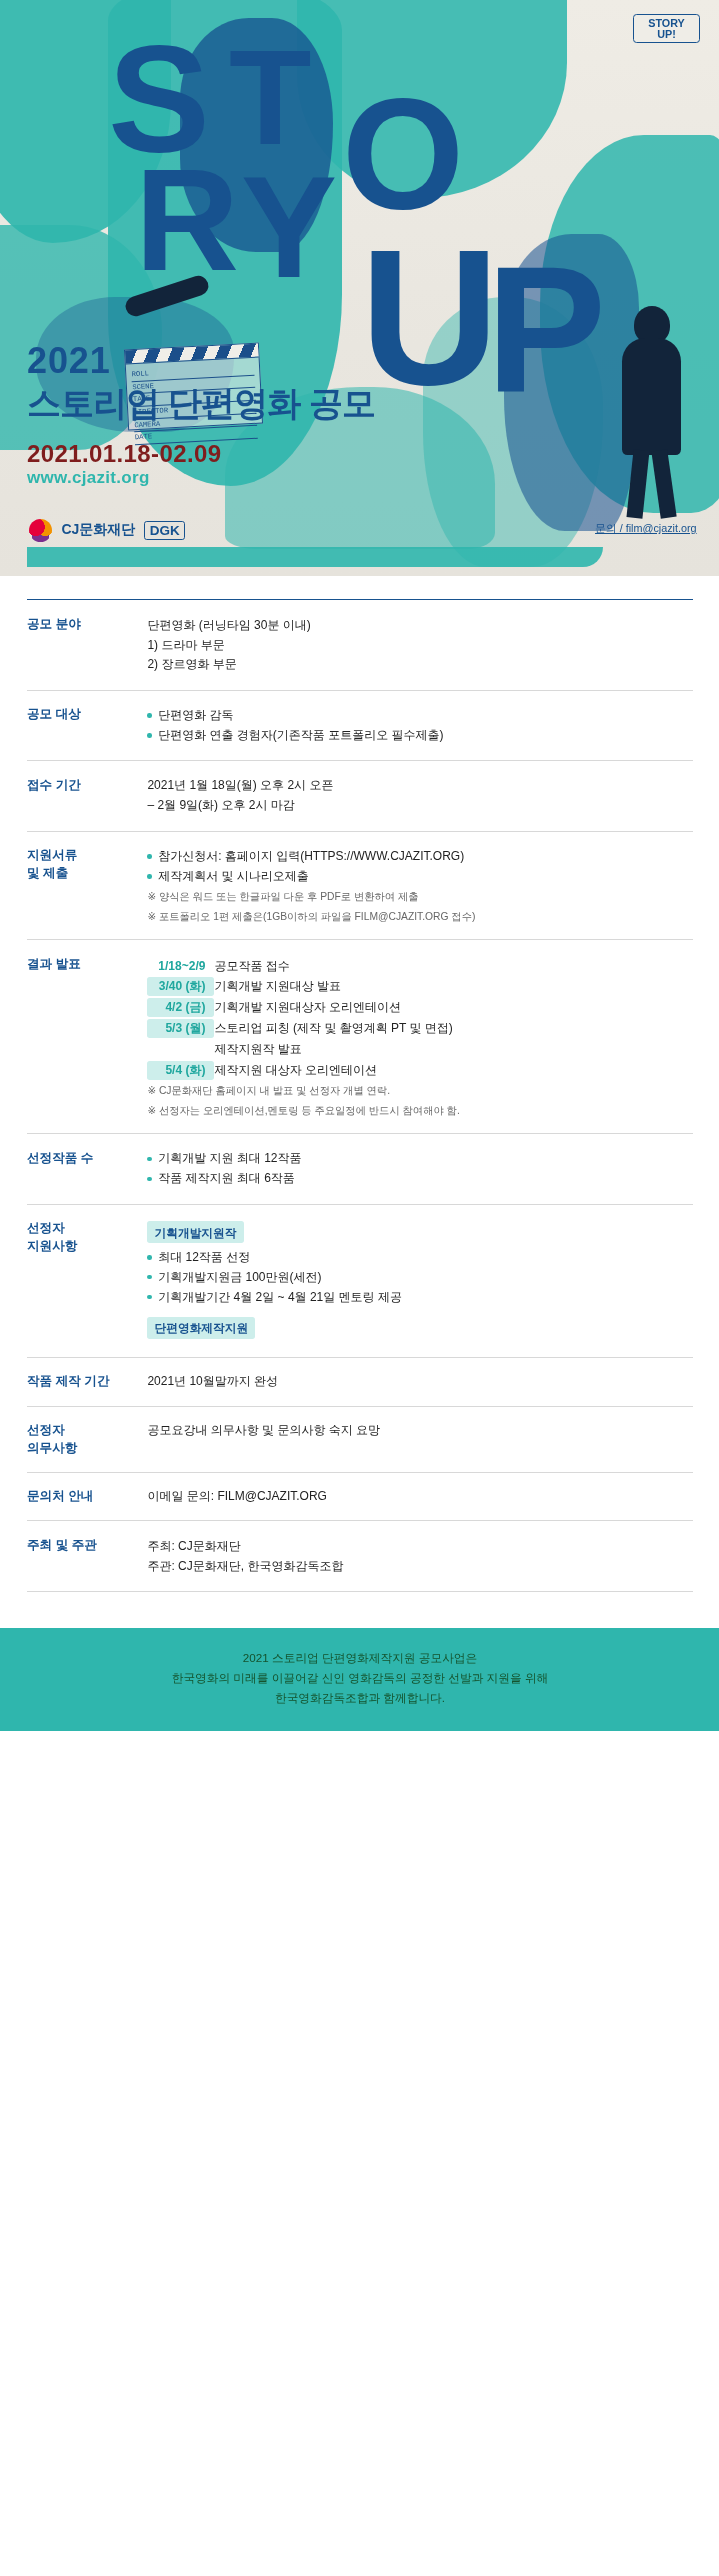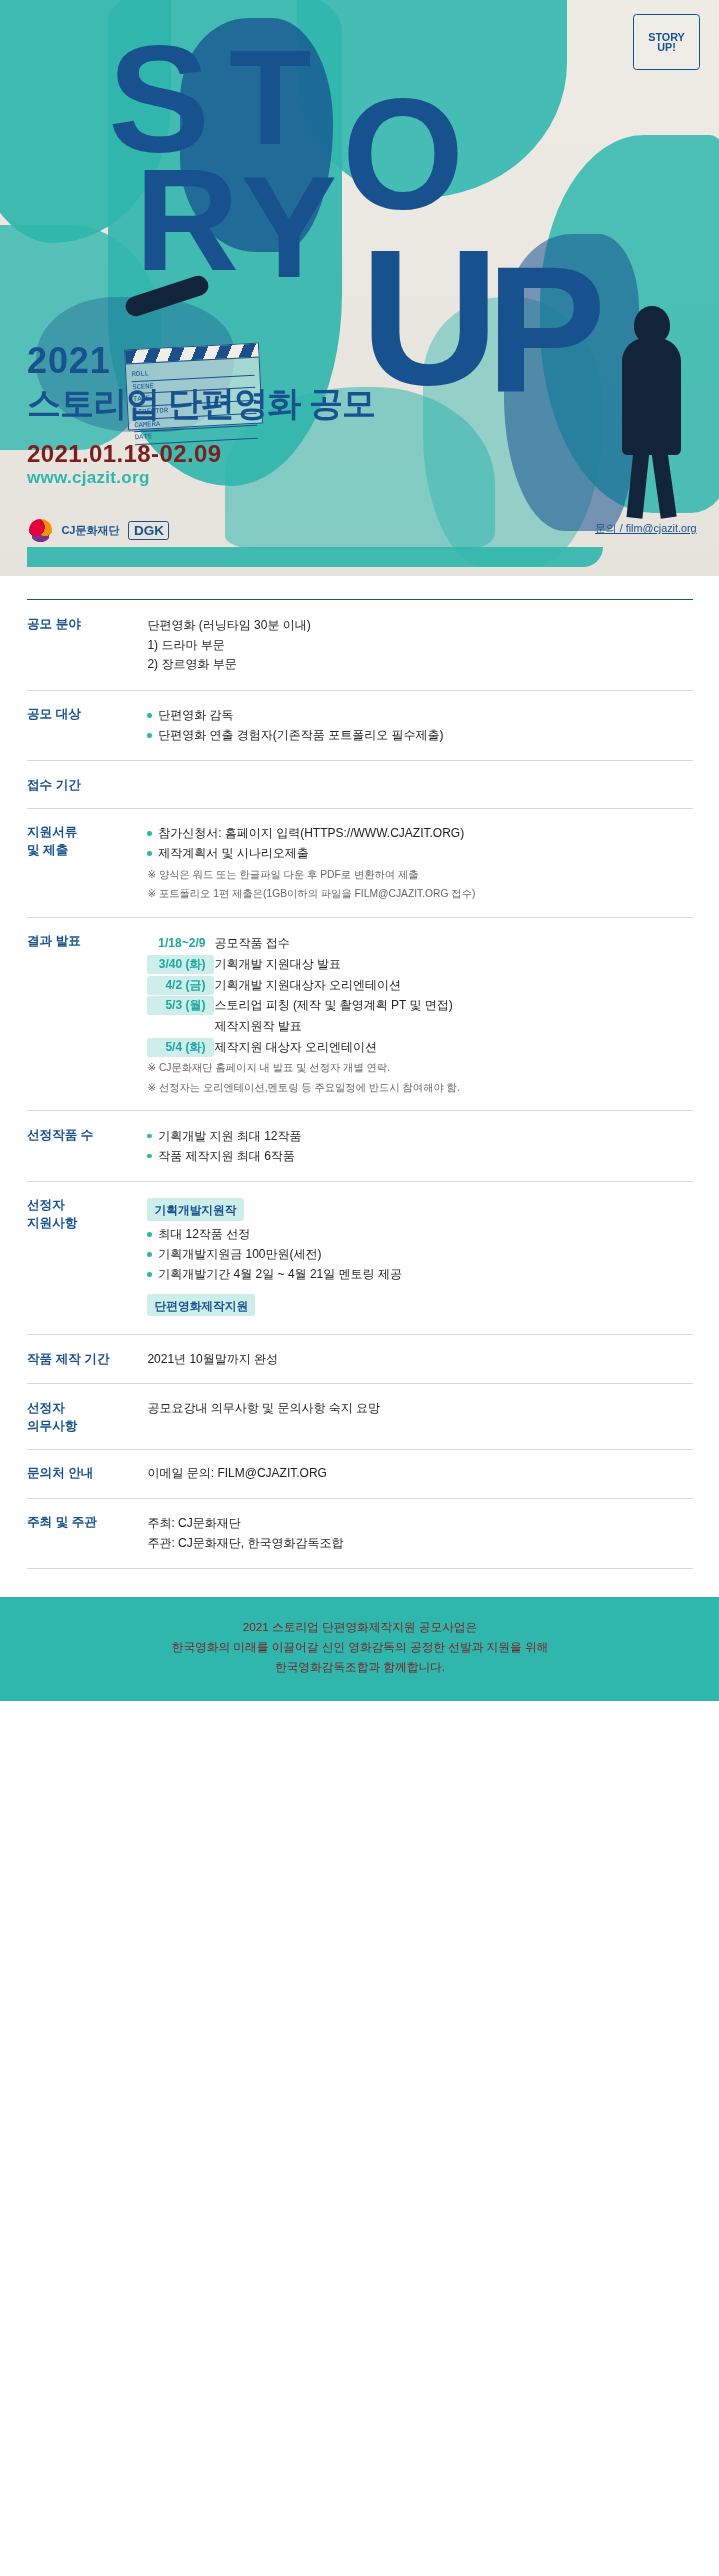--- a/index.html
+++ b/index.html
@@ -64,38 +64,38 @@
 
   
   .silho { position:absolute; right:34px; bottom:63px; width:99px; height:207px; }
   .silho .head { position:absolute; right:16px; top:0; width:36px; height:38px; background:#12243a; border-radius:50% 50% 45% 45%; }
   .silho .body { position:absolute; right:5.4px; top:32px; width:59px; height:117px; background:#12243a; border-radius:23.4px 23.4px 5.4px 5.4px; }
   .silho .leg1 { position:absolute; right:40px; top:144px; width:16px; height:68px; background:#12243a; transform:rotate(6deg);}
   .silho .leg2 { position:absolute; right:14.4px; top:144px; width:16px; height:68px; background:#12243a; transform:rotate(-8deg);}
   .boomhead { position:absolute; left:124px; bottom:270px; width:86px; height:20px; background:#12243a; border-radius:10px; transform:rotate(-18deg);}
 
   .logo-badge {
-    position:absolute; right:20px; top:14.4px; width:67px; height:56px;
+    position:absolute; right:20px; top:14.4px; width:67px; height:29px;
     border:1.8px solid #17528f; color:#17528f; border-radius:3.6px;
     display:flex; flex-direction:column; align-items:center; justify-content:center;
     font-size:10.8px; font-weight:bold; line-height:10.8px; background:rgba(240,238,232,.7);
   }
 
   .hero-text { position:absolute; left:27px; bottom:88px; z-index:5; }
   .hero-year { font-size:36px; font-weight:bold; color:#17528f; letter-spacing:0.9px; line-height:1.05;}
   .hero-title { font-size:34px; font-weight:bold; color:#17528f; letter-spacing:-0.9px; margin-top:1.8px;}
   .hero-date { margin-top:12.6px; font-size:24px; font-weight:bold; color:#7f1d1d; letter-spacing:0.4px;}
   .hero-url { font-size:17px; font-weight:bold; color:#2fb6ad; letter-spacing:0.3px;}
 
   .hero-logos { position:absolute; left:29px; bottom:34px; display:flex; align-items:center; gap:9px; z-index:5;}
   .cj-mark { width:23.4px; height:23.4px; border-radius:50%;
              background: radial-gradient(circle at 30% 35%, #e4003a 0 40%, transparent 41%),
                          radial-gradient(circle at 70% 35%, #f39200 0 40%, transparent 41%),
                          radial-gradient(circle at 50% 75%, #7b2f8e 0 40%, transparent 41%); }
-  .cj-text { font-size:11px; font-weight:bold; color:#17528f;text-align:right; }
+  .cj-text { font-size:14px; font-weight:bold; color:#17528f;text-align:right; }
   .dgk { font-size:13.5px; font-weight:bold; color:#17528f; border:1.8px solid #17528f; padding:0.9px 4.5px; border-radius:2.7px;}
   .hero-contact { position:absolute; right:23.4px; bottom:40px; font-size:10.8px; color:#17528f; z-index:5;text-decoration:underline;}
 
   .teal-underline { position:absolute; left:27px; bottom:9px; width:576px; height:20px; background:#2fb6ad; opacity:.9; border-radius:0 0 27px 0;}
 
   
   .content { padding: 23.4px 27px 0 27px; }
   .row { display:flex; border-bottom:0.9px solid #d8d8d8; padding:14.4px 0; }
   .row:first-child { border-top:1.8px solid #17528f; }
   .row .label { width:115px; flex:none; color:#17528f; font-weight:bold; font-size:12.6px; line-height:18px; }
@@ -108,21 +108,21 @@
   .teal { color:#1fa79e; }
   .sched { margin:0; padding:0; list-style:none; }
   .sched li { display:flex; align-items:flex-start; margin:1.8px 0; }
   .sched .d { width:67px; flex:none; text-align:right; padding-right:9px; color:#1fa79e; font-weight:bold; }
   .sched .hl { background:#cdeeeb; border-radius:2.7px; }
   .sched .t { flex:1; }
   .subhead { display:inline-block; background:#cdeeeb; color:#17528f; font-weight:bold; padding:1.8px 7.2px; border-radius:2.7px; margin:1.8px 0 3.6px; font-size:11.7px;}
   .gap { height:7.2px; }
 
   
-  .footer { margin-top:28px; background:#2fb6ad; color:#7f1d1d; text-align:center; padding:20px 18px 23.4px; }
+  .footer { margin-top:36px; background:#2fb6ad; color:#14532d; text-align:center; padding:20px 18px 23.4px; }
   .footer div { font-size:11.7px; line-height:20px; }
 </style>
 </head>
 <body>
 
 <div class="page">
 
   <div class="hero">
     <div class="hero-bg"></div>
 
@@ -207,20 +207,24 @@
       <div class="value">
         <ul class="bul">
           <li>단편영화 감독</li>
           <li>단편영화 연출 경험자(기존작품 포트폴리오 필수제출)</li>
         </ul>
       </div>
     </div>
 
     <div class="row">
       <div class="label">접수 기간</div>
+      <div class="value teal">
+        <div class="plain-line">2021년 1월 18일(월) 오후 2시 오픈</div>
+        <div class="plain-line">– 2월 9일(화) 오후 2시 마감</div>
+      </div>
     </div>
 
     <div class="row">
       <div class="label">
         <div>지원서류</div>
         <div>및 제출</div>
       </div>
       <div class="value">
         <ul class="bul">
           <li>참가신청서: 홈페이지 입력(HTTPS://WWW.CJAZIT.ORG)</li>

